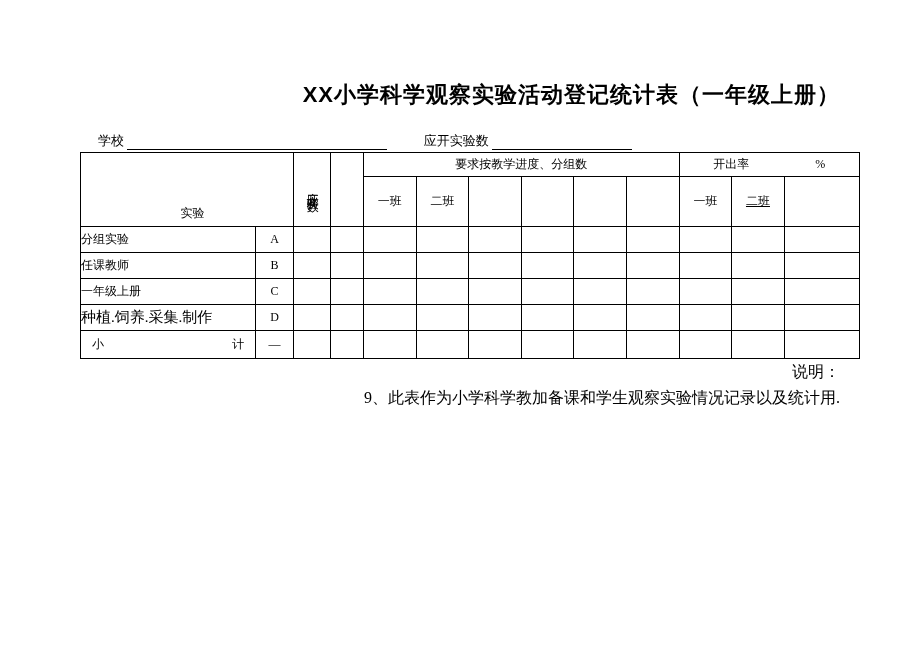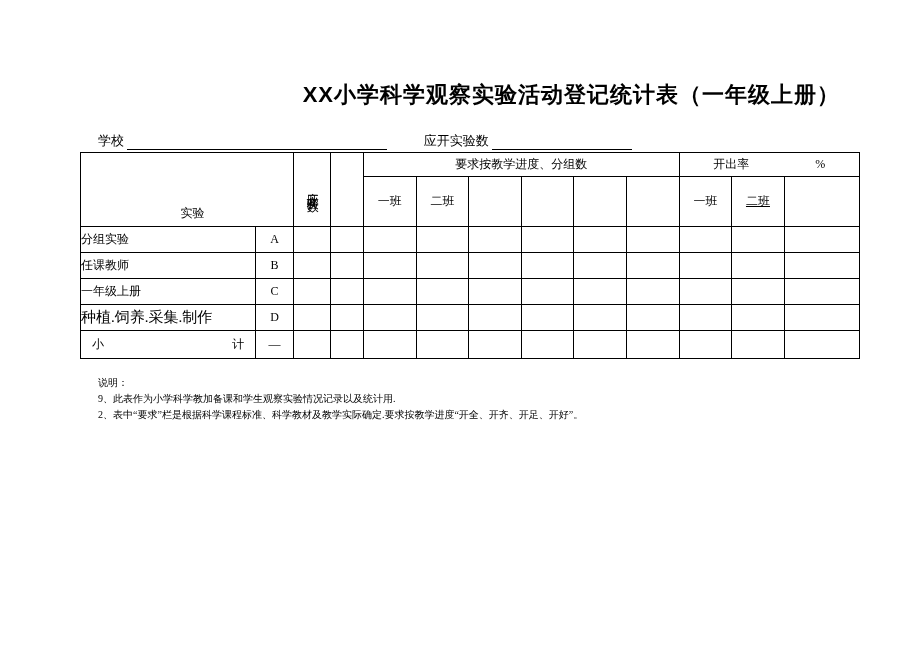--- a/index.html
+++ b/index.html
@@ -50,24 +50,25 @@
     .vtext {
       writing-mode: vertical-rl;
       text-orientation: upright;
       letter-spacing: 2px;
       display: inline-block;
     }
     .left-align { text-align: left; padding-left: 0; }
     .row-h { height: 26px; }
     .row-h2 { height: 28px; }
     .notes {
-      font-size: 10px;
+      font-size: 16px;
       line-height: 1.6;
-      margin-top: 16px;
+      margin-top: 0;
       padding-left: 18px;
+      text-align: right;
     }
     .notes p { margin: 0; }
     .underline-item { text-decoration: underline; }
   </style>
 </head>
 <body>
 
 <div class="page">
   <div class="title">XX小学科学观察实验活动登记统计表（一年级上册）</div>
 
@@ -185,15 +186,14 @@
           <td></td>
           <td></td>
           <td></td>
     </tr>
   </tbody>
     </table>
 
   <div class="notes">
     <p>说明：</p>
     <p>9、此表作为小学科学教加备课和学生观察实验情况记录以及统计用.</p>
-    <p>2、表中“要求”栏是根据科学课程标准、科学教材及教学实际确定.要求按教学进度“开全、开齐、开足、开好”。</p>
   </div>
 </div>
 
 </body></html>

